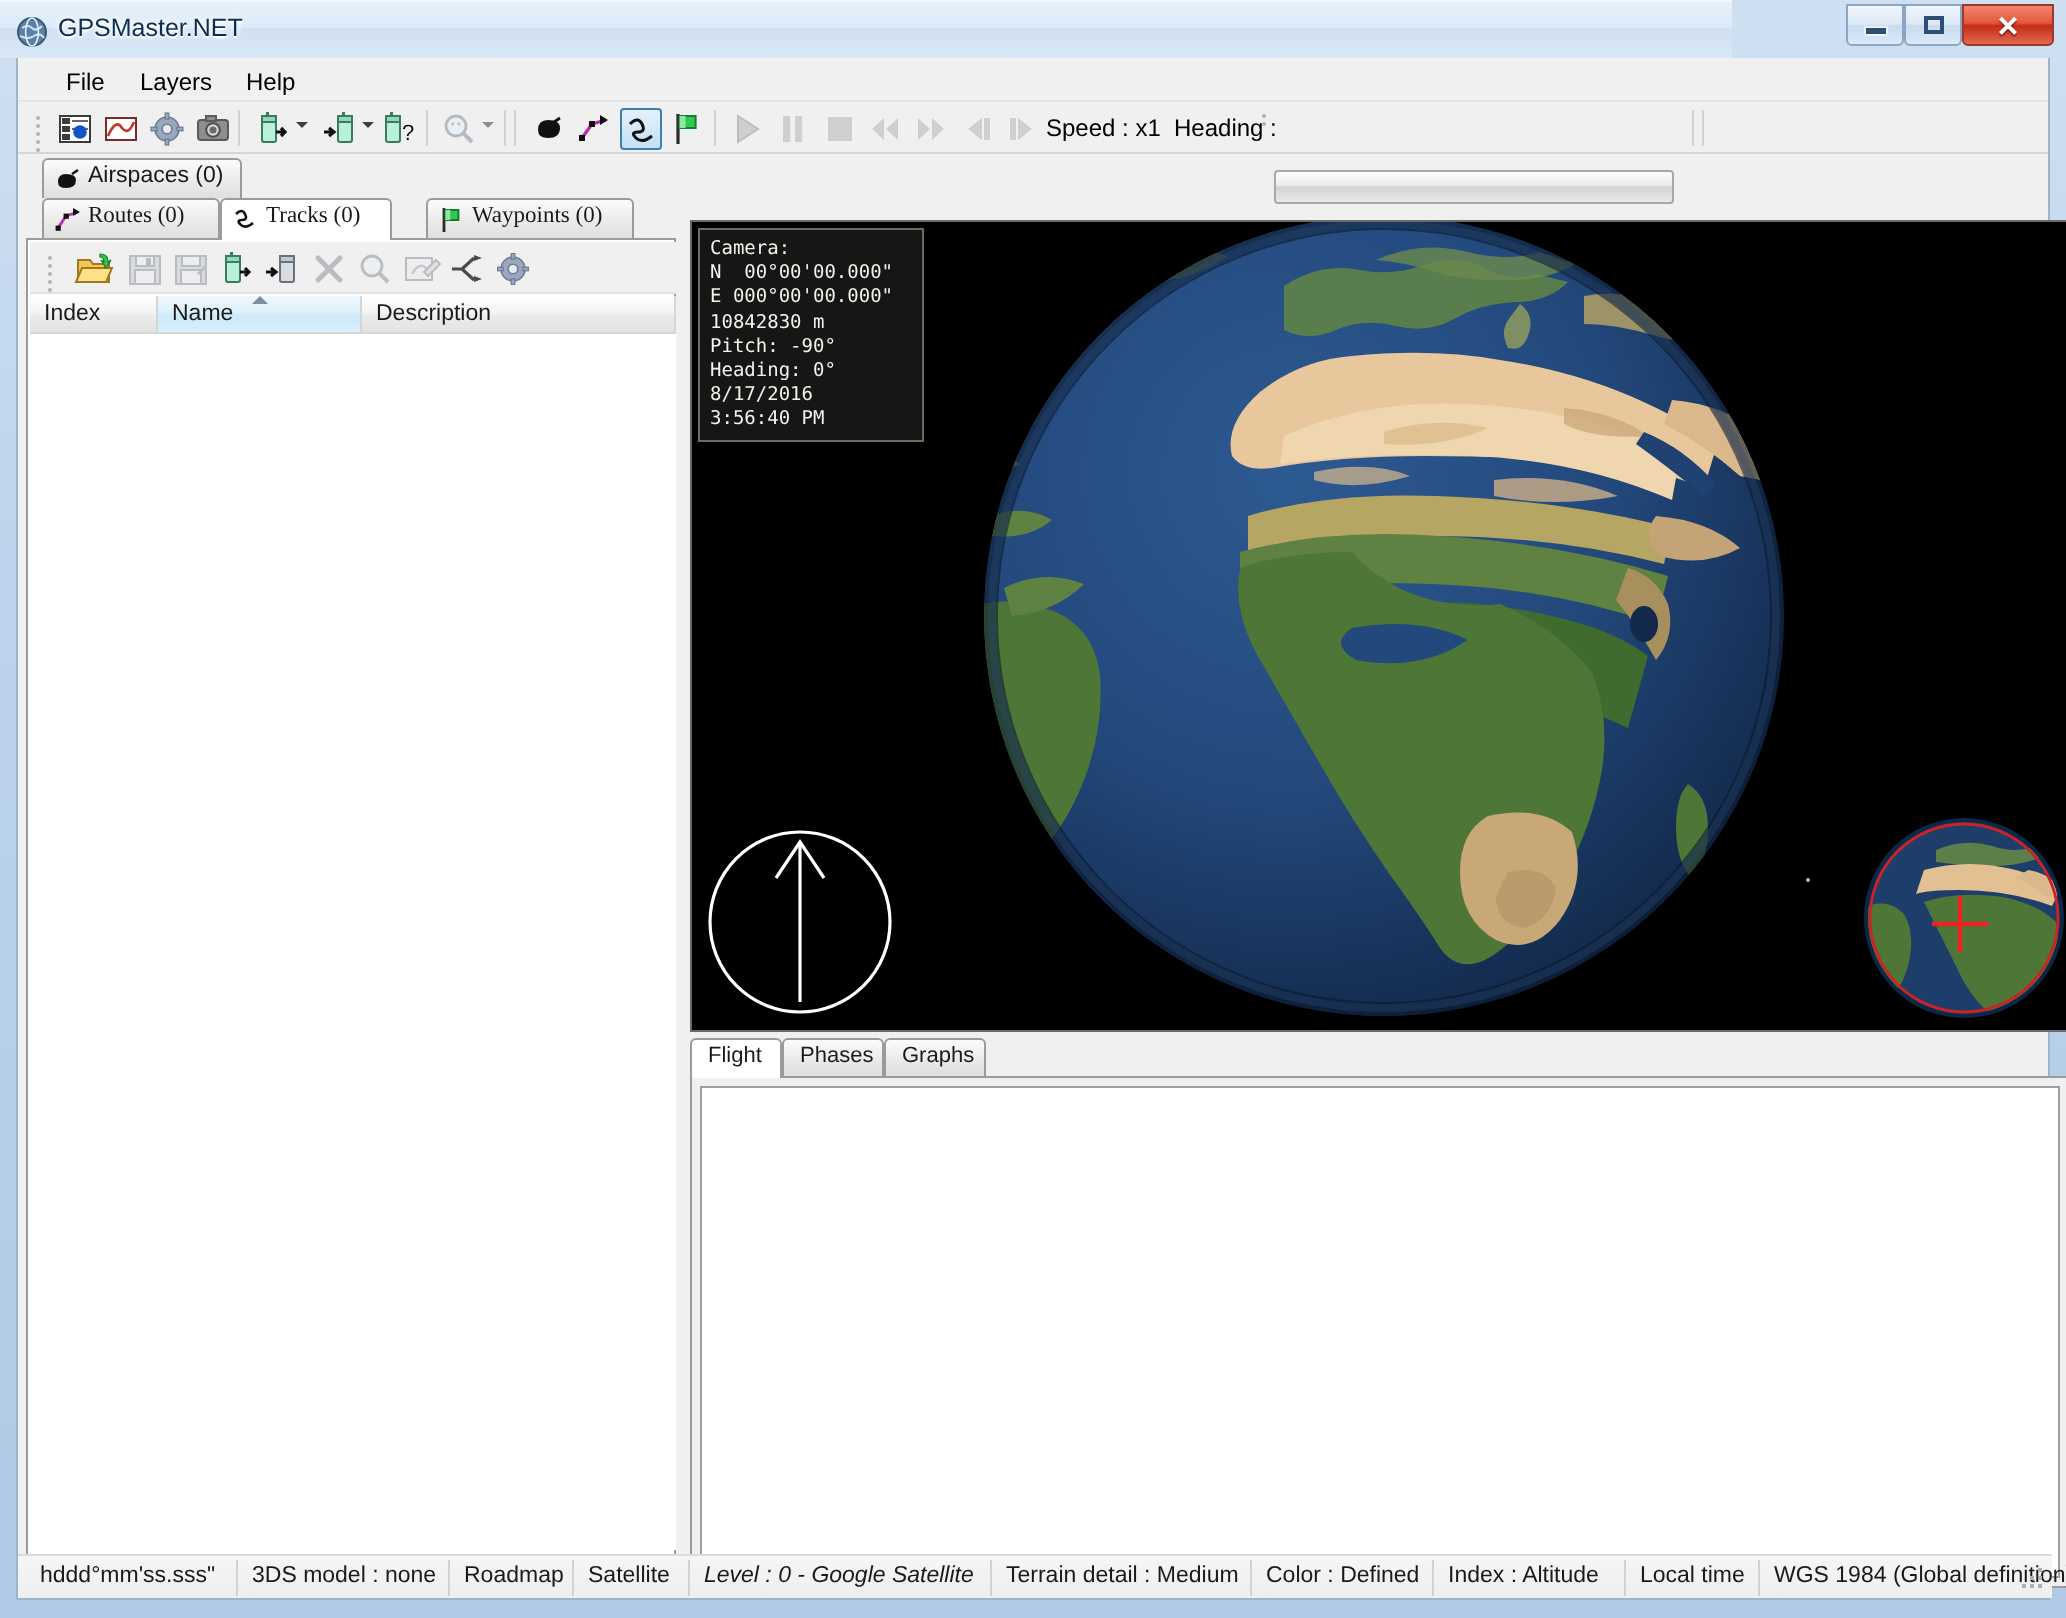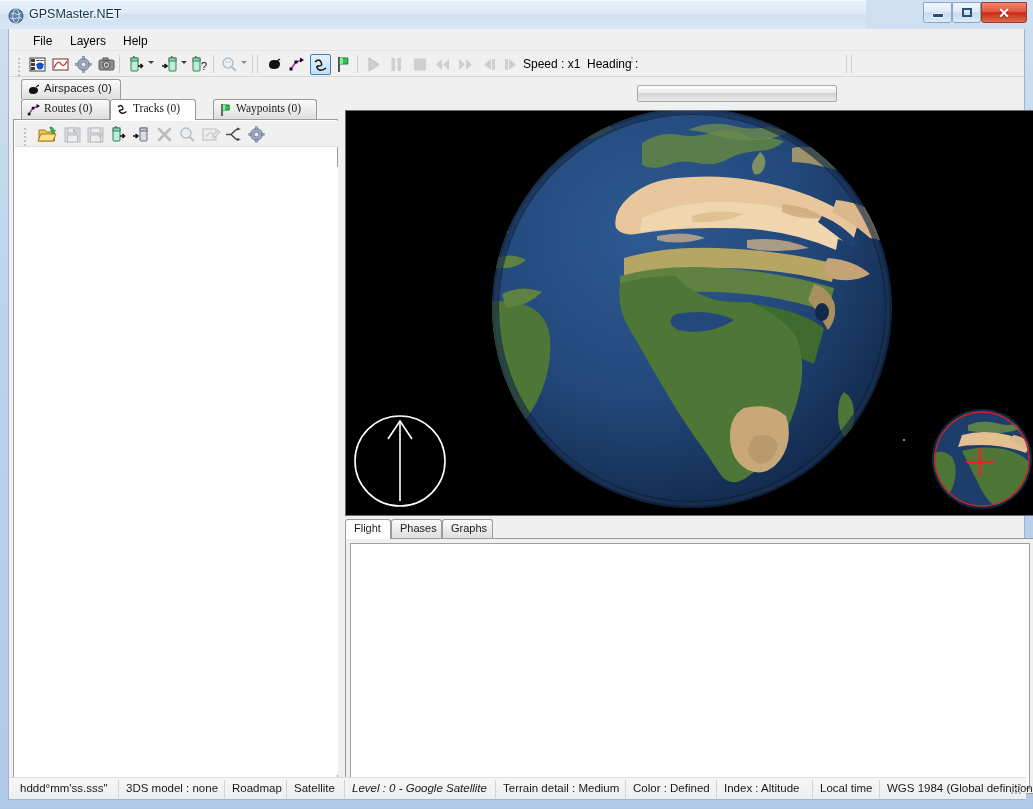--- a/index.html
+++ b/index.html
@@ -676,20 +676,32 @@
               <g fill="#9aa7be" stroke="#6f7c91" stroke-width=".6">
                 <rect x="9.6" y="2.8" width="1.8" height="2.8"></rect>
                 <rect x="9.6" y="15.4" width="1.8" height="2.8"></rect>
                 <rect x="2.8" y="9.6" width="2.8" height="1.8"></rect>
                 <rect x="15.4" y="9.6" width="2.8" height="1.8"></rect>
               </g>
             </svg>
           </span>
         </div>
 
+        <div id="listheader">
+          <div class="lh-cell" style="left:0; width:64px;">
+            <span>Index</span>
+          </div>
+          <div class="lh-cell sorted" style="left:64px; width:102px;">
+            <span class="sortarrow"></span>
+            <span>Name</span>
+          </div>
+          <div class="lh-cell" style="left:166px; width:157px;">
+            <span>Description</span>
+          </div>
+        </div>
 
         <div id="listbody"></div>
 
       </div>
     </div>
 
     <div id="globeview">
 
       <div id="earth">
         <svg width="400" height="400" viewBox="0 0 400 400">
@@ -767,20 +779,28 @@
             <path d="M74 22 q26 -10 48 -2 q-16 12 -44 14 z" fill="#6b8a4f" opacity=".7"></path>
 
             <circle cx="200" cy="200" r="200" fill="none" stroke="#0a1628" stroke-width="14" opacity=".55"></circle>
             <circle cx="200" cy="200" r="196" fill="none" stroke="#2a4a78" stroke-width="4" opacity=".35"></circle>
           </g>
         </svg>
       </div>
 
       <div id="dot-sat"></div>
 
+      <div id="overlay-camera">Camera:
+N  00°00'00.000"
+E 000°00'00.000"
+10842830 m
+Pitch: -90°
+Heading: 0°
+8/17/2016
+3:56:40 PM</div>
 
       <div id="compass">
         <svg width="100" height="100" viewBox="0 0 100 100">
           <circle cx="50" cy="52" r="45" fill="none" stroke="#ffffff" stroke-width="1.6"></circle>
           <line x1="50" y1="92" x2="50" y2="12" stroke="#ffffff" stroke-width="1.6"></line>
           <path d="M38 30 L50 12 L62 30" fill="none" stroke="#ffffff" stroke-width="1.6"></path>
         </svg>
       </div>
 
       <div id="minimap">

